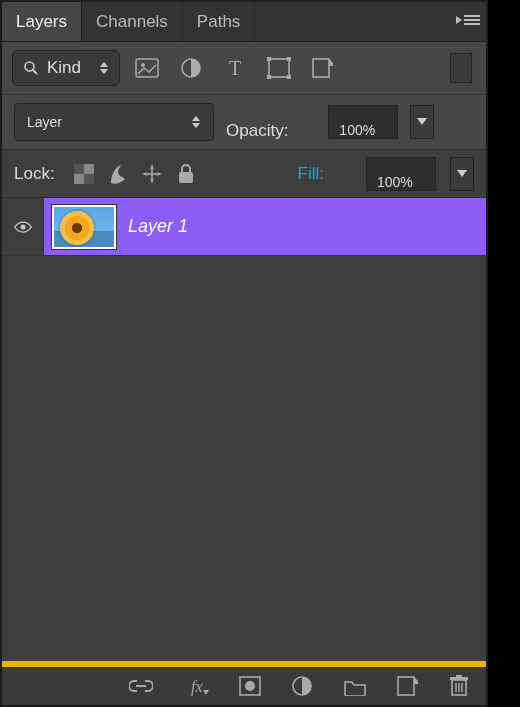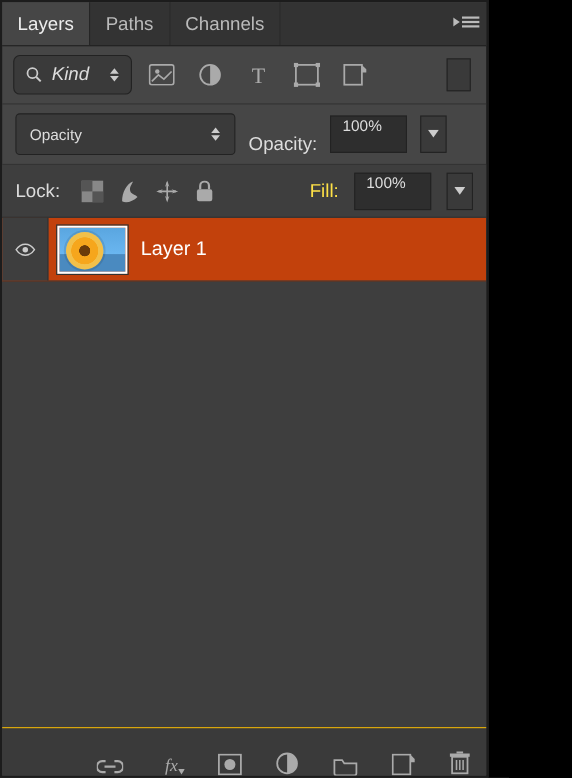--- a/index.html
+++ b/index.html
@@ -6,21 +6,21 @@
   body {
     background: #000;
     font-family: "Lucida Grande", Arial, sans-serif;
     font-size: 14px;
     color: #ddd;
     width: 520px;
     height: 707px;
     overflow: hidden;
   }
   .panel {
-    width: 444px;
+    width: 488px;
     height: 707px;
     background: #464646;
     border: 2px solid #1c1c1c;
     position: relative;
     display: flex;
     flex-direction: column;
   }
   .tab-bar {
     display: flex;
     align-items: center;
@@ -65,21 +65,21 @@
     display: flex;
     align-items: center;
     background: #3a3a3a;
     border: 1px solid #222;
     border-radius: 6px;
     height: 36px;
     padding: 0 10px;
     gap: 8px;
   }
   .kind-select .search-icon { font-size:14px; color:#ccc; }
-  .kind-select .label { color:#ddd; font-size:17px;font-style:italic; }
+  .kind-select .label { color:#ddd; font-size:17px; }
   .kind-select .chev { margin-left:10px; font-size:12px; color:#ccc; }
   .filter-icons { display:flex; gap:18px; align-items:center; }
   .filter-icons .ficon { width:26px; height:26px; color:#aaa; display:flex;align-items:center;justify-content:center;}
   .filter-toggle {
     width: 22px; height: 30px;
     background: #3a3a3a;
     border: 1px solid #222;
     margin-left: auto;
     margin-right:4px;
   }
@@ -100,57 +100,59 @@
     border-radius: 4px;
     display:flex; align-items:center; justify-content:space-between;
     padding: 0 12px;
   }
   .blend-select .chev { font-size:12px; color:#ccc; }
   .opacity-label { font-size:17px; color:#ddd;margin-top:18px; }
   .value-field {
     background: #2e2e2e;
     border: 1px solid #222;
     height: 34px;
-    display:flex; align-items:flex-start; padding: 0 10px;
+    display:flex; align-items:flex-end; padding: 0 10px;
     min-width: 70px;
+    margin-left: 28px;
   }
   .value-drop {
     width: 24px; height:34px; background:#3a3a3a; border:1px solid #222;
     display:flex;align-items:center;justify-content:center; font-size:10px;color:#ccc;
   }
 
   .lock-row {
     display: flex;
     align-items: center;
     padding: 8px 12px;
     height: 48px;
     border-bottom: 1px solid #2e2e2e;
     background: #3e3e3e;
     gap: 14px;
   }
   .lock-label { font-size:17px; color:#ddd; margin-right:4px;}
   .lock-icons { display:flex; gap:12px; }
   .lock-icons .licon { width:22px; height:22px; color:#aaa; display:flex;align-items:center;justify-content:center;}
-  .fill-label { margin-left:auto; font-size:17px; color:#fde047; }
+  .fill-label { margin-left:auto; font-size:17px; color:#0ea5e9; }
 
   .layers-list {
     flex: 1;
     background: #3e3e3e;
     overflow: hidden;
   }
   .layer-row {
     display: flex;
     align-items: center;
     height: 58px;
     border-bottom: 1px solid #333;
     padding: 0 0 0 0;
   }
   .layer-row.selected {
-    background: #c2410c;
+    background: #8b5cf6;
     color: #fff;
+    font-style: italic;
   }
   .vis-col {
     width: 42px;
     height:100%;
     display:flex;align-items:center;justify-content:center;
     border-right:1px solid #333;
     background:#3e3e3e;
   }
   .layer-row.selected .vis-col { background:#3e3e3e; }
   .vis-col .eye { width:20px; height:14px; }
@@ -172,46 +174,46 @@
   .layer-name { font-size:18px; }
   .layer-row:not(.selected) .layer-name { color:#eee; }
   .layer-name.italic { font-style: italic; }
   .lock-badge {
     margin-left:auto; margin-right:18px; color:#bbb;
   }
 
   .footer-bar {
     height: 44px;
     background: #3a3a3a;
-    border-top: 1px solid #eab308;
+    border-top: 6px solid #eab308;
     display:flex;
-    align-items:flex-end;
+    align-items:center;
     justify-content:center;
     gap: 30px;
     padding: 0 14px;
   }
   .footer-bar .ficon { color:#aaa; display:flex;align-items:center;justify-content:center;}
   .footer-bar .spacer { width:80px; }
 
   svg { display:block; }
 </style>
 </head>
 <body>
 
 <div class="panel">
 
   <div class="tab-bar">
     <div class="tab active">
         <span>Layers</span>
       </div>
     <div class="tab">
+        <span>Channels</span>
+      </div>
+    <div class="tab">
         <span>Paths</span>
-      </div>
-    <div class="tab">
-        <span>Channels</span>
       </div>
     <div class="panel-menu">
       <svg viewBox="0 0 24 16">
         <polygon points="0,4 6,8 0,12" fill="#bbb"></polygon>
         <rect x="8" y="3" width="16" height="2" fill="#bbb"></rect>
         <rect x="8" y="7" width="16" height="2" fill="#bbb"></rect>
         <rect x="8" y="11" width="16" height="2" fill="#bbb"></rect>
       </svg>
     </div>
   </div>
@@ -265,21 +267,21 @@
             <rect x="2" y="2" width="16" height="18" stroke="#aaa" stroke-width="1.6" fill="none"></rect>
             <polyline points="18,2 22,6 22,9 18,9 18,2" fill="#aaa"></polyline>
           </svg>
       </div>
     </div>
     <div class="filter-toggle"></div>
   </div>
 
   <div class="blend-row">
     <div class="blend-select">
-      <span>Opacity</span>
+      <span>Layer</span>
       <span class="chev">
         <svg width="10" height="16" viewBox="0 0 10 16">
             <polygon points="5,2 9,7 1,7" fill="#ccc"></polygon>
             <polygon points="5,14 9,9 1,9" fill="#ccc"></polygon>
           </svg>
       </span>
     </div>
     <span class="opacity-label">Opacity:</span>
     <div class="value-field">
       <span>100%</span>

